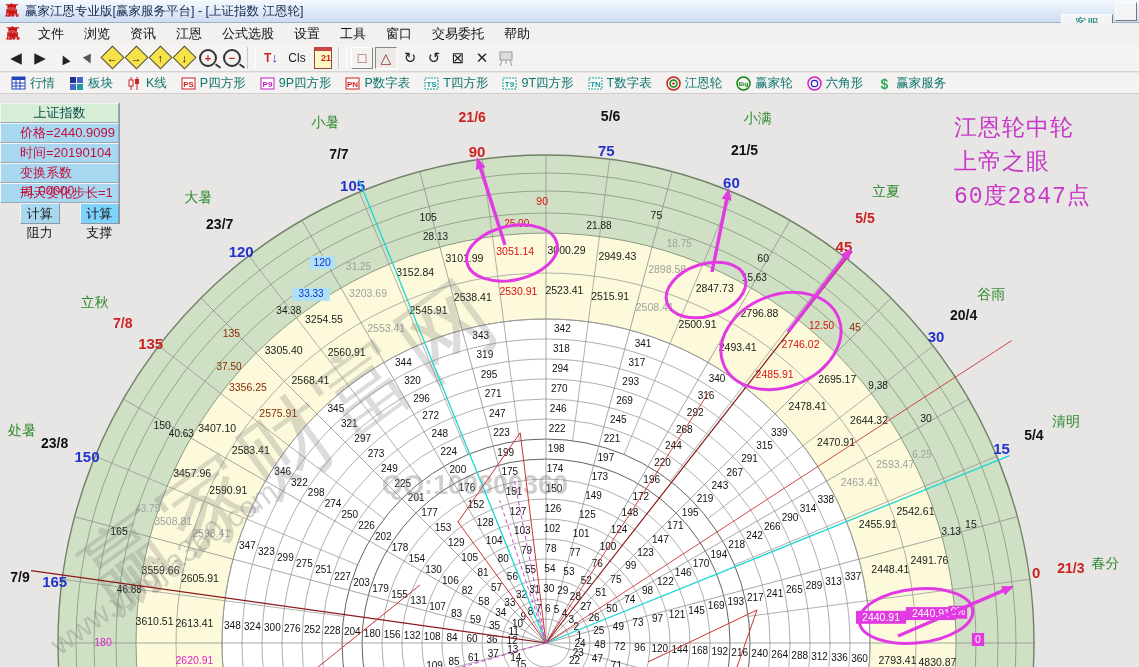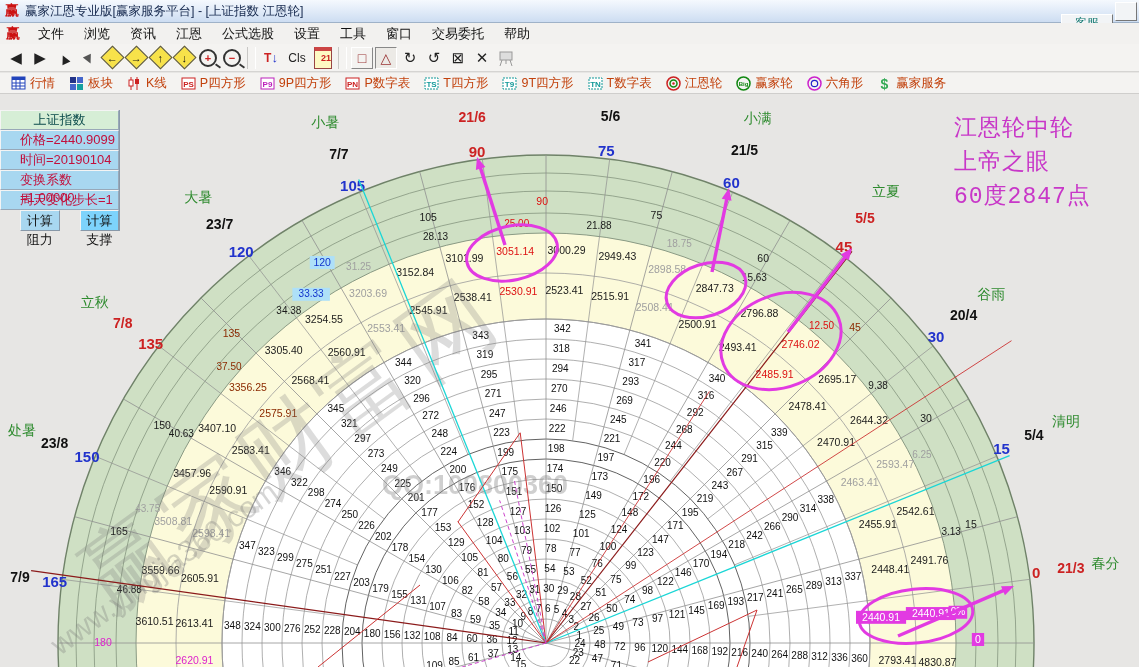--- a/index.html
+++ b/index.html
@@ -28,25 +28,25 @@
   .mag{width:14px;height:14px;border:2px solid #333;border-radius:50%;position:relative;
     display:flex;align-items:center;justify-content:center;font-size:11px;font-weight:bold;color:#cc2222;}
   .mag::after{content:"";position:absolute;width:6px;height:2px;background:#333;
     right:-6px;bottom:-2px;transform:rotate(35deg);}
   .frame{width:20px;height:20px;border:1px solid;border-color:#fff #888 #888 #fff;
     display:flex;align-items:center;justify-content:center;color:#993333;font-size:14px;}
   .frame.active{border-color:#888 #fff #fff #888;background:#eceae6;}
   .cal{width:16px;height:17px;background:#fef9c3;border:1px solid #994444;font-size:9px;
     color:#cc2222;text-align:right;line-height:15px;border-top:4px solid #cc4444;font-weight:bold;}
   #toolbar2{position:absolute;left:0;top:73px;width:1139px;height:21px;background:#f4f3f1;
-    border-bottom:1px solid #cfcecc;display:flex;align-items:center;font-size:12.5px;color:#c2410c;padding-left:4px;box-sizing:border-box;}
+    border-bottom:1px solid #cfcecc;display:flex;align-items:center;font-size:12.5px;color:#0f766e;padding-left:4px;box-sizing:border-box;}
   .t2item{display:inline-flex;align-items:center;gap:4px;padding:0 7px;height:21px;cursor:default;}
   #wheel-area{position:absolute;left:0;top:94px;width:1139px;height:573px;background:#e7e6e4;}
   #wheel-svg{position:absolute;left:0;top:0;}
-  #panel{position:absolute;left:0;top:16px;width:119px;font-size:13px;z-index:5;
+  #panel{position:absolute;left:0;top:9px;width:119px;font-size:13px;z-index:5;
     border-right:1px solid #8899aa;}
   .prow{height:18px;line-height:18px;padding-left:19px;border:1px solid;border-color:#f4f4f4 #98a8b8 #98a8b8 #f4f4f4;}
   .prow.hdr{background:#d6eed6;color:#0a4a4a;text-align:center;padding-left:0;}
   .prow.val{background:#a8d7f0;color:#c2103c;}
   #pbtns{display:flex;}
   #pbtns div{width:58px;height:19px;line-height:19px;text-align:center;color:#111;
     border:1px solid;border-color:#f4f4f4 #8898a8 #8898a8 #f4f4f4;margin-left:20px;}
   #pbtns .b1{background:#a8d7f0;}
   #pbtns .b2{background:#7dd3fc;}
   #annot{position:absolute;left:954px;top:18px;z-index:6;font-size:23px;line-height:34px;

